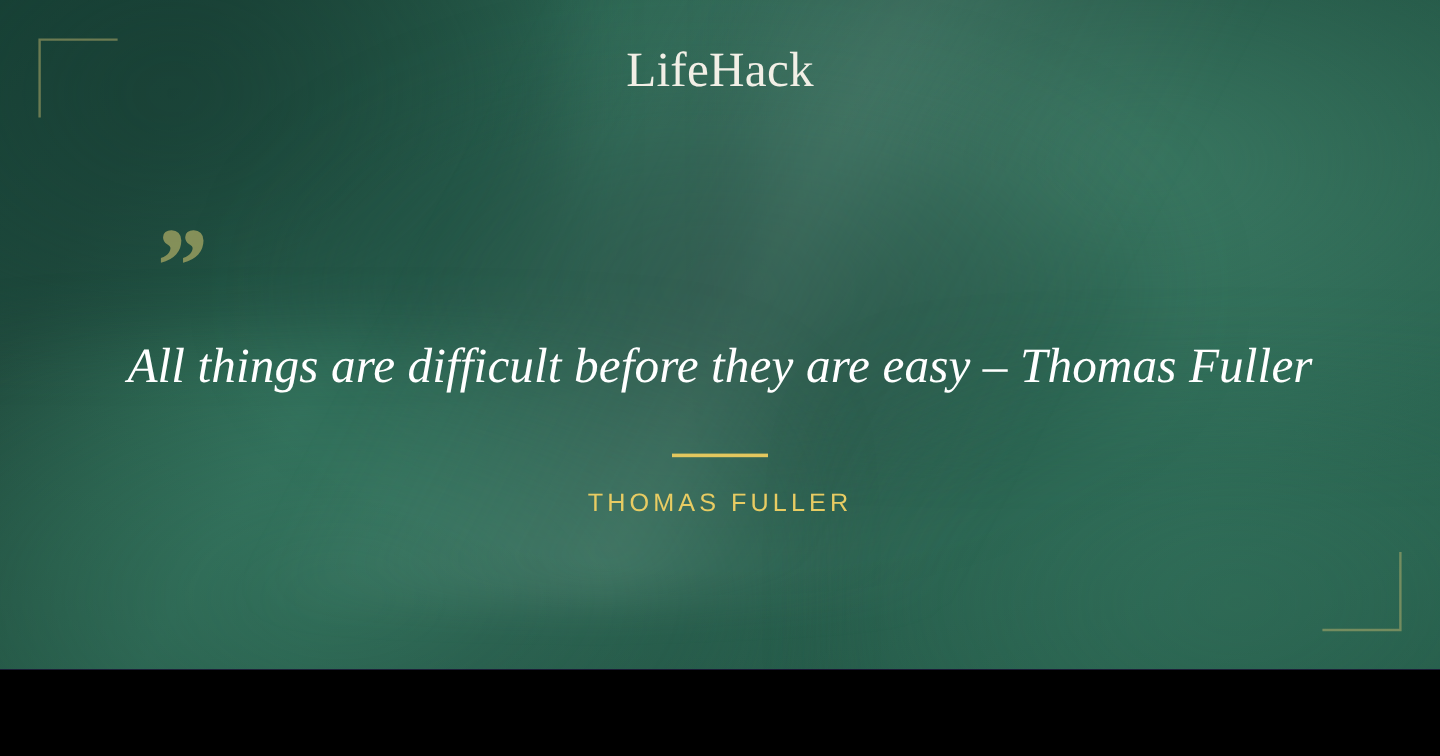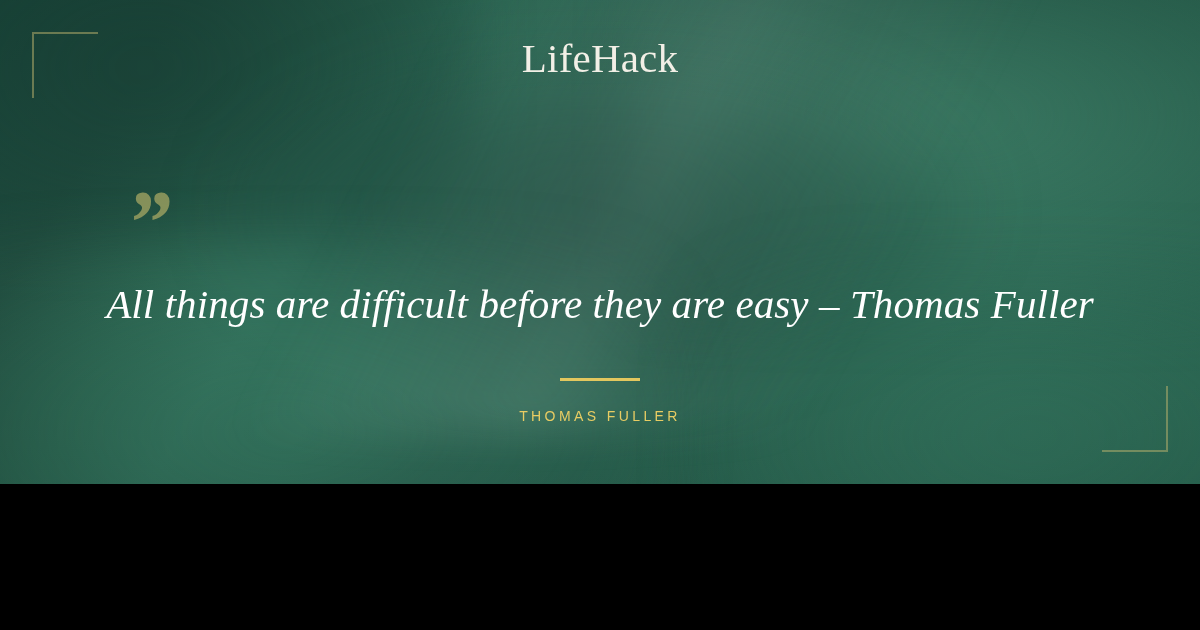--- a/index.html
+++ b/index.html
@@ -4,21 +4,21 @@
 <style>
   html, body {
     margin: 0;
     padding: 0;
     background: #000;
   }
 
   .canvas {
     position: relative;
     width: 1200px;
-    height: 484px;
+    height: 558px;
     overflow: hidden;
     font-family: "Liberation Sans", sans-serif;
     background-color: #4c1d95;
   }
 
   
   .bg-base {
     position: absolute;
     inset: 0;
     background:
@@ -202,21 +202,21 @@
     height: 3px;
     background: #e3c75e;
     margin: 47px auto 0 auto;
     border: 0;
   }
 
   .attribution {
     display: block;
     margin-top: 27px;
     font-family: "Liberation Sans", sans-serif;
-    font-size: 14px;
+    font-size: 21px;
     font-weight: 400;
     letter-spacing: 3.4px;
     color: #e8cc63;
     text-transform: uppercase;
   }
 </style>
 </head>
 <body>
 
 <div class="canvas">

